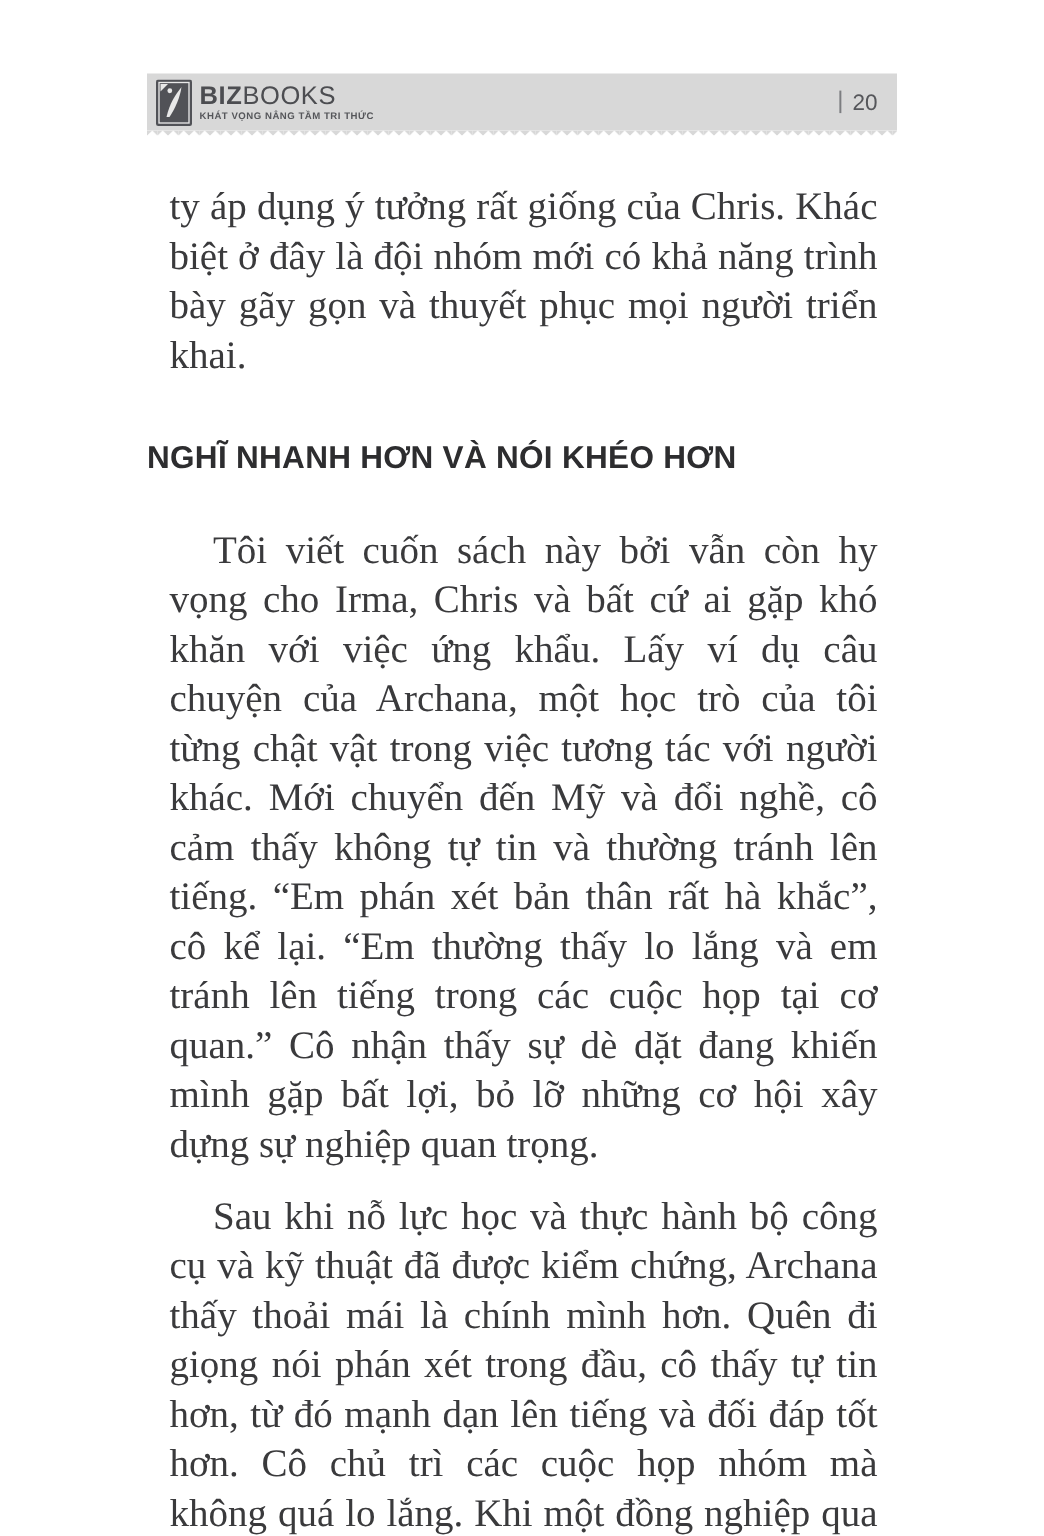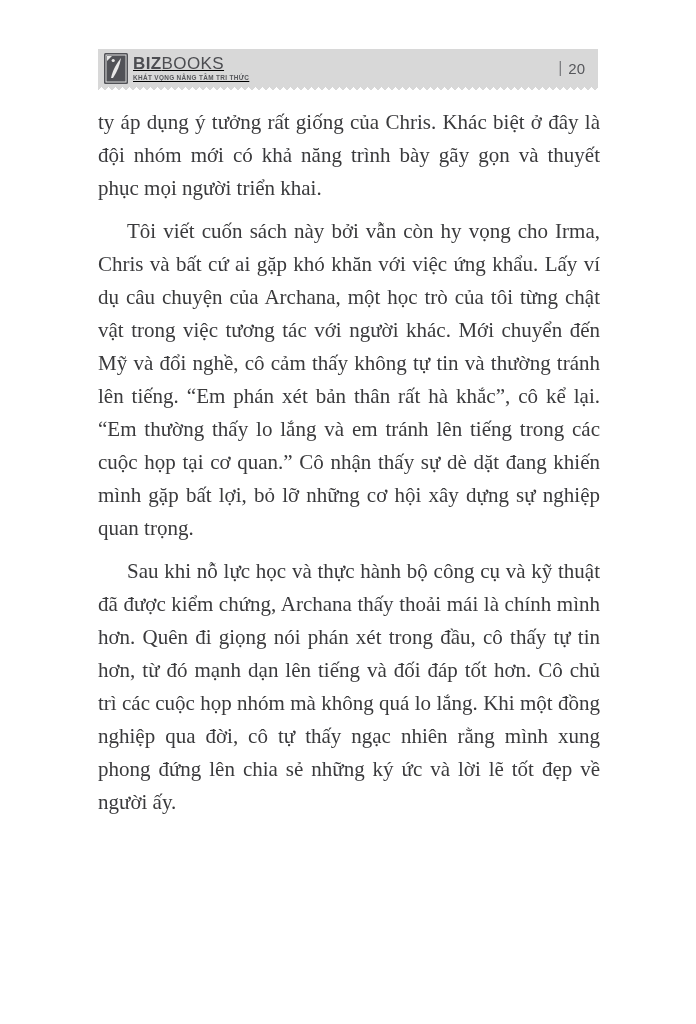--- a/index.html
+++ b/index.html
@@ -38,21 +38,20 @@
     bottom: -5px;
     height: 5px;
     background:
       linear-gradient(135deg, #d8d8d8 2.6px, transparent 2.6px) 0 0 / 7px 5px repeat-x,
       linear-gradient(-135deg, #d8d8d8 2.6px, transparent 2.6px) 0 0 / 7px 5px repeat-x;
   }
   .logo {
     display: flex;
     align-items: center;
     margin-left: 6px;
-    text-decoration: underline;
   }
   .logo-icon {
     display: block;
     width: 24px;
     height: 31px;
     margin-right: 5px;
   }
   .logo-icon svg { display: block; width: 24px; height: 31px; }
   .logo-text {
     font-family: "Liberation Sans", sans-serif;
@@ -90,22 +89,22 @@
 
   
   main.content {
     position: absolute;
     left: 98px;
     top: 106px;
     width: 502px;
     color: #3a3a3c;
   }
   main.content p {
-    margin: 0;
-    font-size: 21px;
+    margin: 15px;
+    font-size: 26px;
     line-height: 33px;
     text-align: justify;
   }
   main.content p + p { margin-top: 10px; }
   main.content p.indent { text-indent: 29px; }
   h2.section-heading {
     margin: 40px 0 31px 0;
     font-family: "Liberation Sans", sans-serif;
     font-size: 21px;
     line-height: 26px;
@@ -137,17 +136,18 @@
       </div>
     </div>
     <div class="pageno">
       <span class="sep">|</span>
       <span class="num">20</span>
     </div>
   </header>
 
   <main class="content">
     <p class="cont">ty áp dụng ý tưởng rất giống của Chris. Khác biệt ở đây là đội nhóm mới có khả năng trình bày gãy gọn và thuyết phục mọi người triển khai.</p>
+    <h2 class="section-heading">NGHĨ NHANH HƠN VÀ NÓI KHÉO HƠN</h2>
     <p class="indent">Tôi viết cuốn sách này bởi vẫn còn hy vọng cho Irma, Chris và bất cứ ai gặp khó khăn với việc ứng khẩu. Lấy ví dụ câu chuyện của Archana, một học trò của tôi từng chật vật trong việc tương tác với người khác. Mới chuyển đến Mỹ và đổi nghề, cô cảm thấy không tự tin và thường tránh lên tiếng. “Em phán xét bản thân rất hà khắc”, cô kể lại. “Em thường thấy lo lắng và em tránh lên tiếng trong các cuộc họp tại cơ quan.” Cô nhận thấy sự dè dặt đang khiến mình gặp bất lợi, bỏ lỡ những cơ hội xây dựng sự nghiệp quan trọng.</p>
     <p class="indent">Sau khi nỗ lực học và thực hành bộ công cụ và kỹ thuật đã được kiểm chứng, Archana thấy thoải mái là chính mình hơn. Quên đi giọng nói phán xét trong đầu, cô thấy tự tin hơn, từ đó mạnh dạn lên tiếng và đối đáp tốt hơn. Cô chủ trì các cuộc họp nhóm mà không quá lo lắng. Khi một đồng nghiệp qua đời, cô tự thấy ngạc nhiên rằng mình xung phong đứng lên chia sẻ những ký ức và lời lẽ tốt đẹp về người ấy.</p>
   </main>
 
 </div>
 
 </body></html>

